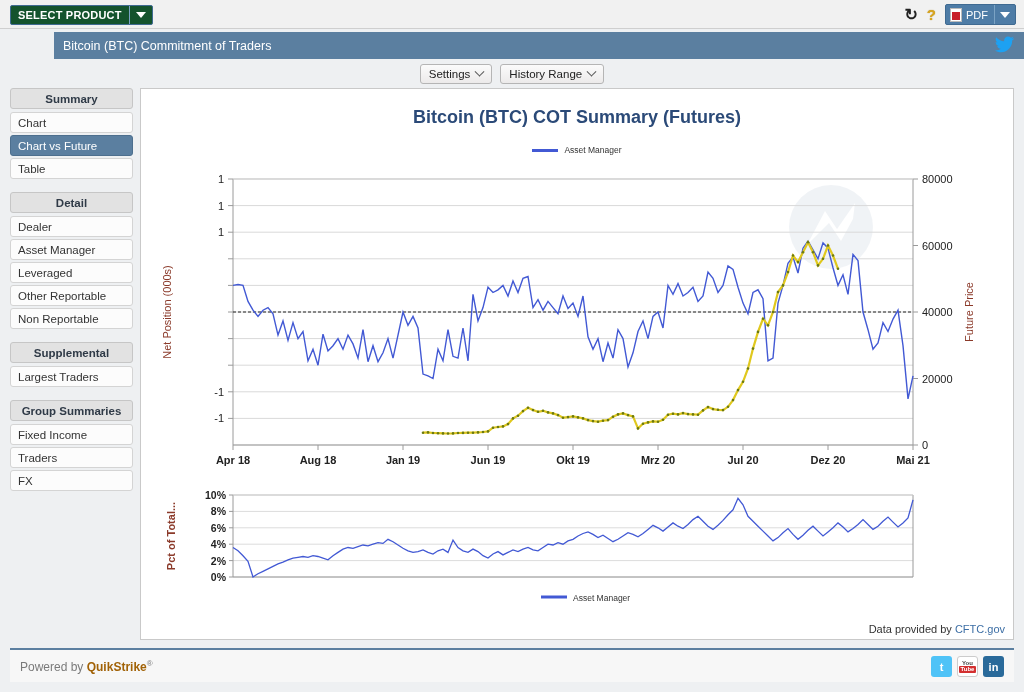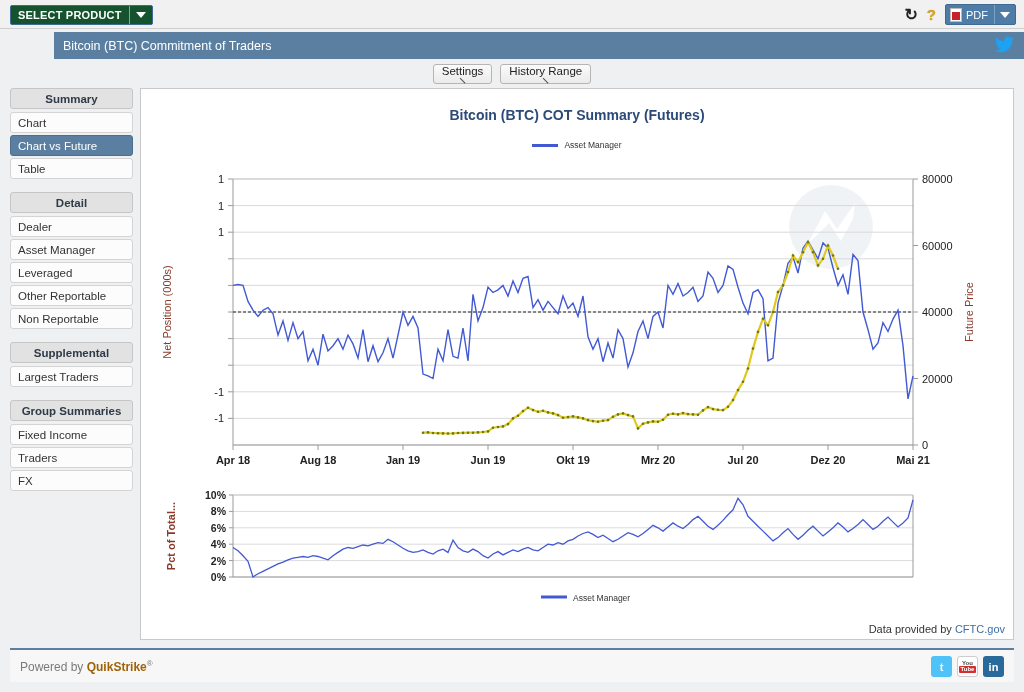--- a/index.html
+++ b/index.html
@@ -117,21 +117,20 @@
   }
   .dd-btn {
     height: 20px;
     background: linear-gradient(#fbfbfb, #eceaea);
     border: 1px solid #b5b5b5;
     border-radius: 3px;
     display: flex; align-items: center; gap: 6px;
     padding: 0 8px;
     font-size: 11.5px; color: #222;
     cursor: pointer;
-    flex-direction: column;
   }
   .chev {
     width: 7px; height: 7px;
     border-right: 1.6px solid #555;
     border-bottom: 1.6px solid #555;
     transform: rotate(45deg) translate(-2px,-2px);
   }
 
   
   .main {
@@ -172,21 +171,21 @@
   
   .panel {
     flex: 1;
     margin-left: 7px;
     background: #ffffff;
     border: 1px solid #c9c9c9;
     position: relative;
   }
   .chart-title {
     text-align: center;
-    font-size: 14px; font-weight: bold;
+    font-size: 18px; font-weight: bold;
     color: #2b4a78;
     margin-top: 18px;
   }
   .legend-top {
     display: flex; align-items: center; justify-content: center;
     gap: 6px; margin-top: 17px;
   }
   .legend-line { width: 26px; height: 3px; background: #4259d4; }
   .legend-text { font-size: 8.5px; color: #333; }
 

